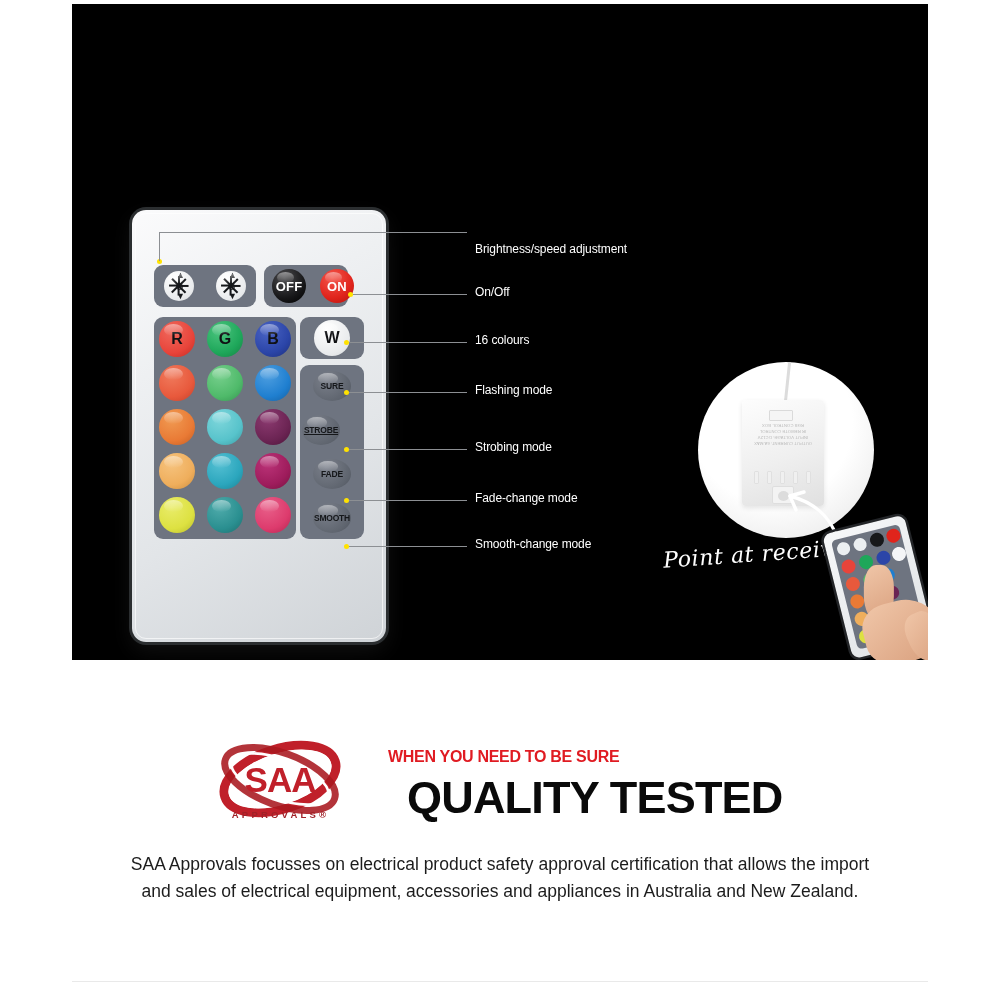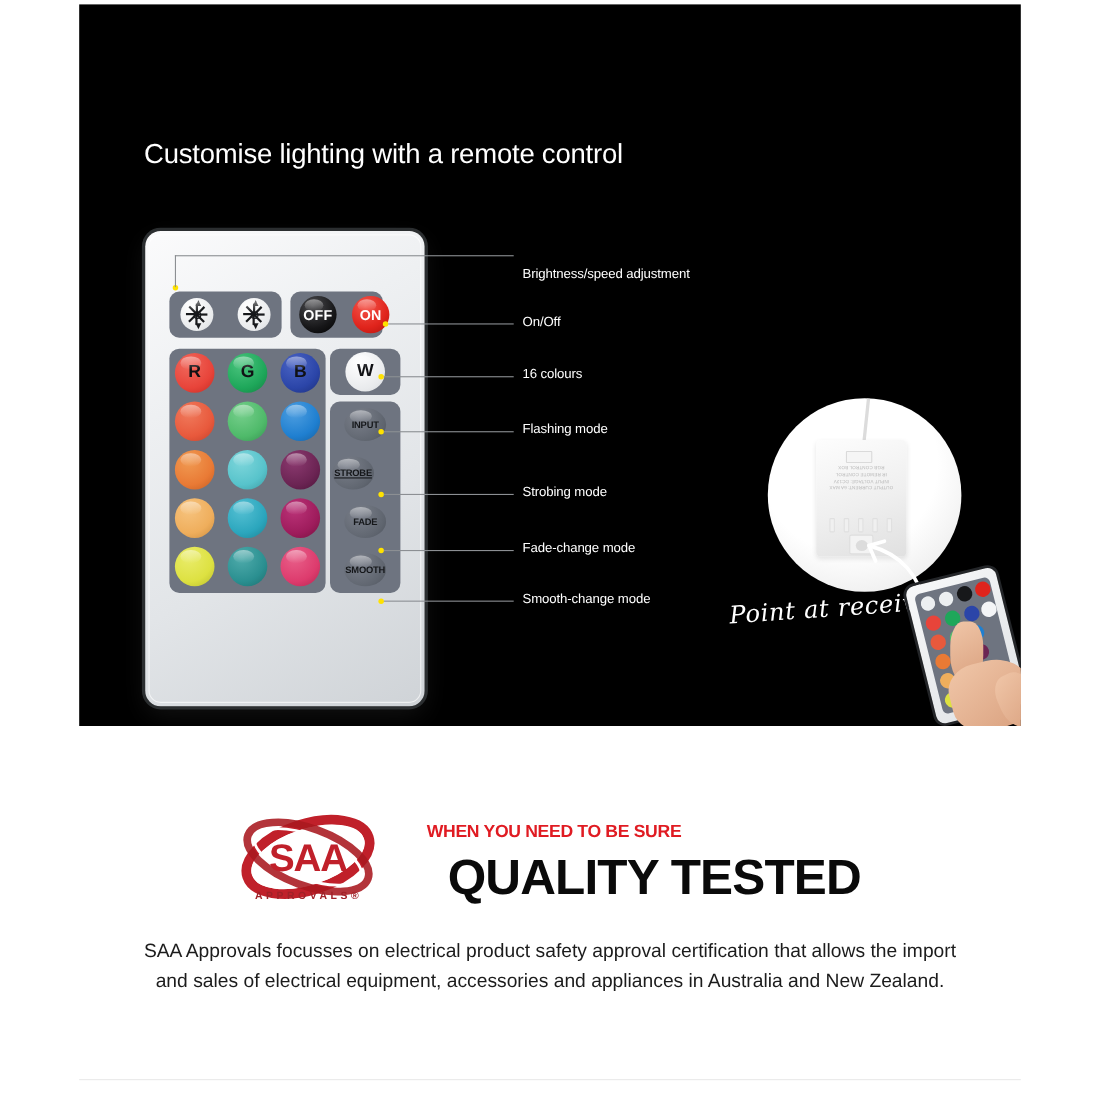--- a/index.html
+++ b/index.html
@@ -316,21 +316,20 @@
     left:72px; top:981px;
     width:856px; height:1px;
     background:#e9e9e9;
   }
 </style>
 </head>
 <body>
 
 <div id="hero">
 
-  <div id="subhead">Customise lighting with a remote control</div>
 
   <div id="remote">
 
     <div class="panel" id="grp-bright">
       <div class="btn b-sm white-btn" style="left:10px;top:6px;">
         <span class="sun">
           <i></i>
             <b></b>
             <b></b>
             <b></b>
@@ -394,21 +393,21 @@
       <div class="btn b-dot" style="left:101px;top:180px;background:radial-gradient(circle at 35% 28%,#e85f89,#dd3b6d 62%,#b32550);"></div>
     </div>
 
     <div class="panel" id="grp-w">
       <div class="btn b-dot white-btn" style="left:14px;top:3px;">
         <span class="rgbw">W</span>
       </div>
     </div>
 
     <div class="panel" id="grp-modes">
-      <div class="btn b-mode mode-btn" style="left:13px;top:6px;">INPUT</div>
+      <div class="btn b-mode mode-btn" style="left:13px;top:6px;">SURE</div>
       <div class="btn b-mode mode-btn" style="left:2px;top:50px;text-decoration:underline;">STROBE</div>
       <div class="btn b-mode mode-btn" style="left:13px;top:94px;">FADE</div>
       <div class="btn b-mode mode-btn" style="left:13px;top:138px;">SMOOTH</div>
     </div>
   </div>
 
   <div class="dot" style="left:85px;  top:255px;"></div>
   <div class="leader-v" style="left:87px;  top:228px; height:29px;"></div>
   <div class="leader" style="left:87px;  top:228px; width:308px;"></div>
   <div class="callout" style="left:403px; top:238px;">Brightness/speed adjustment</div>

